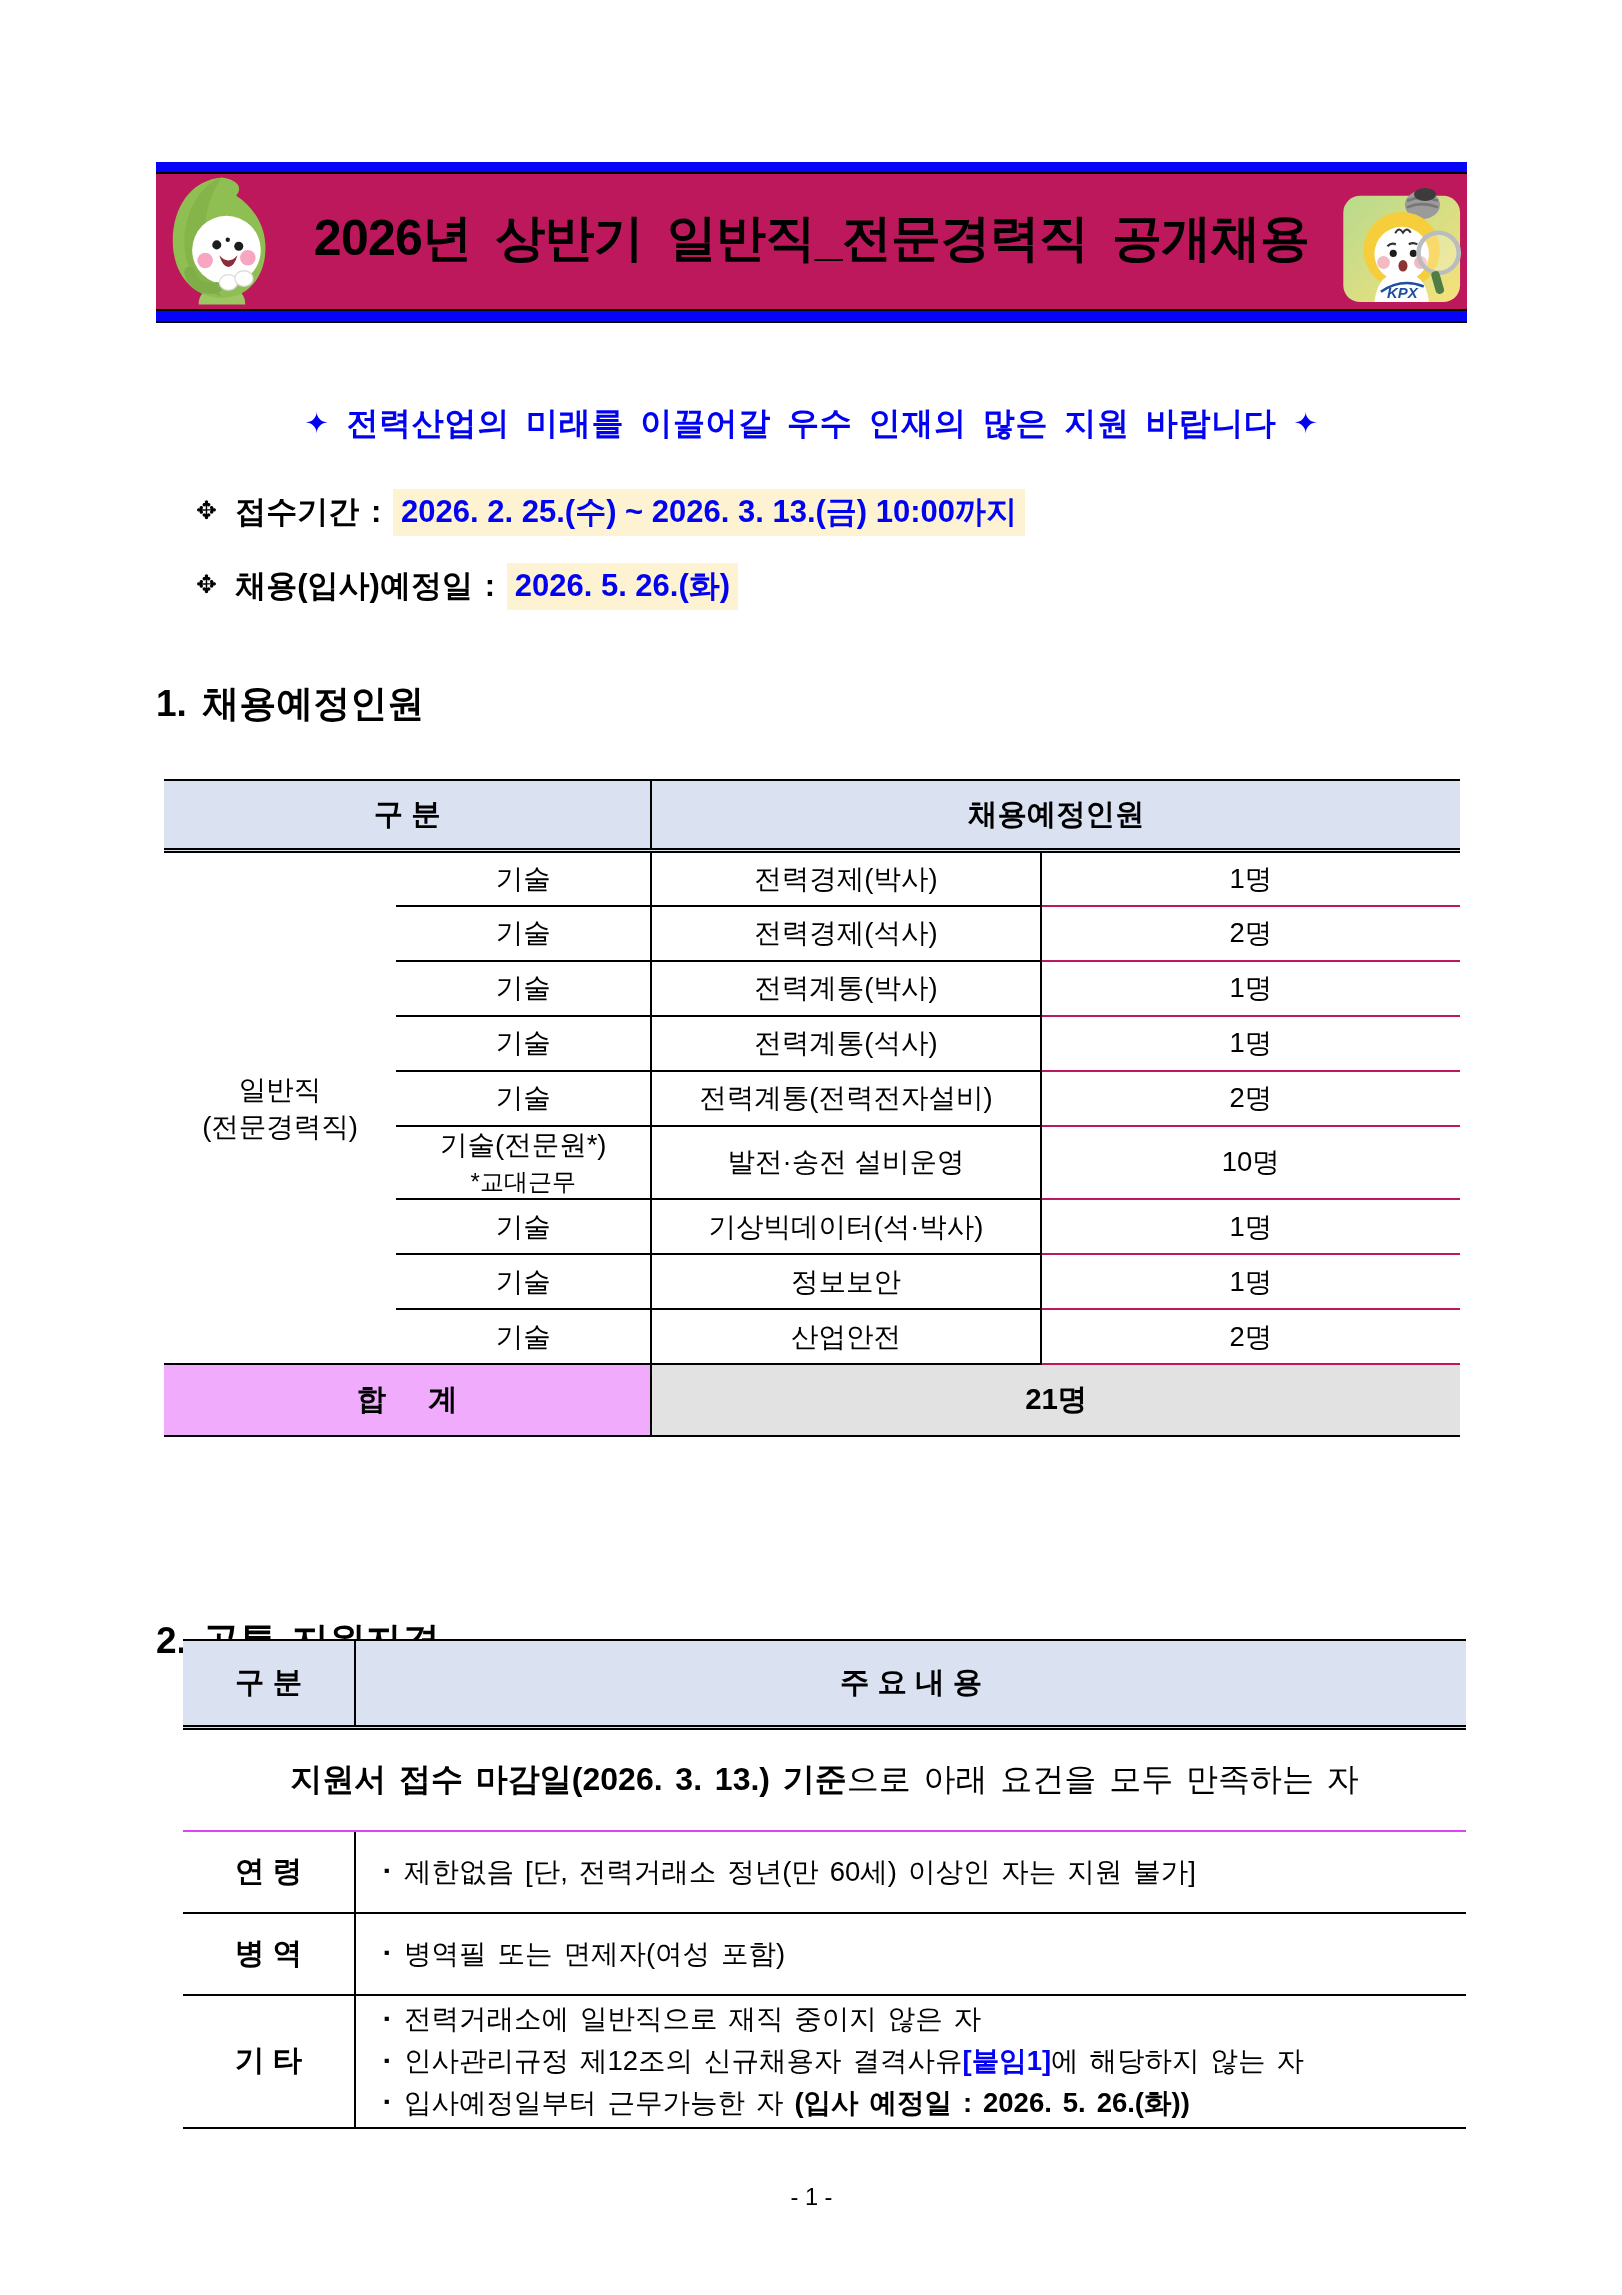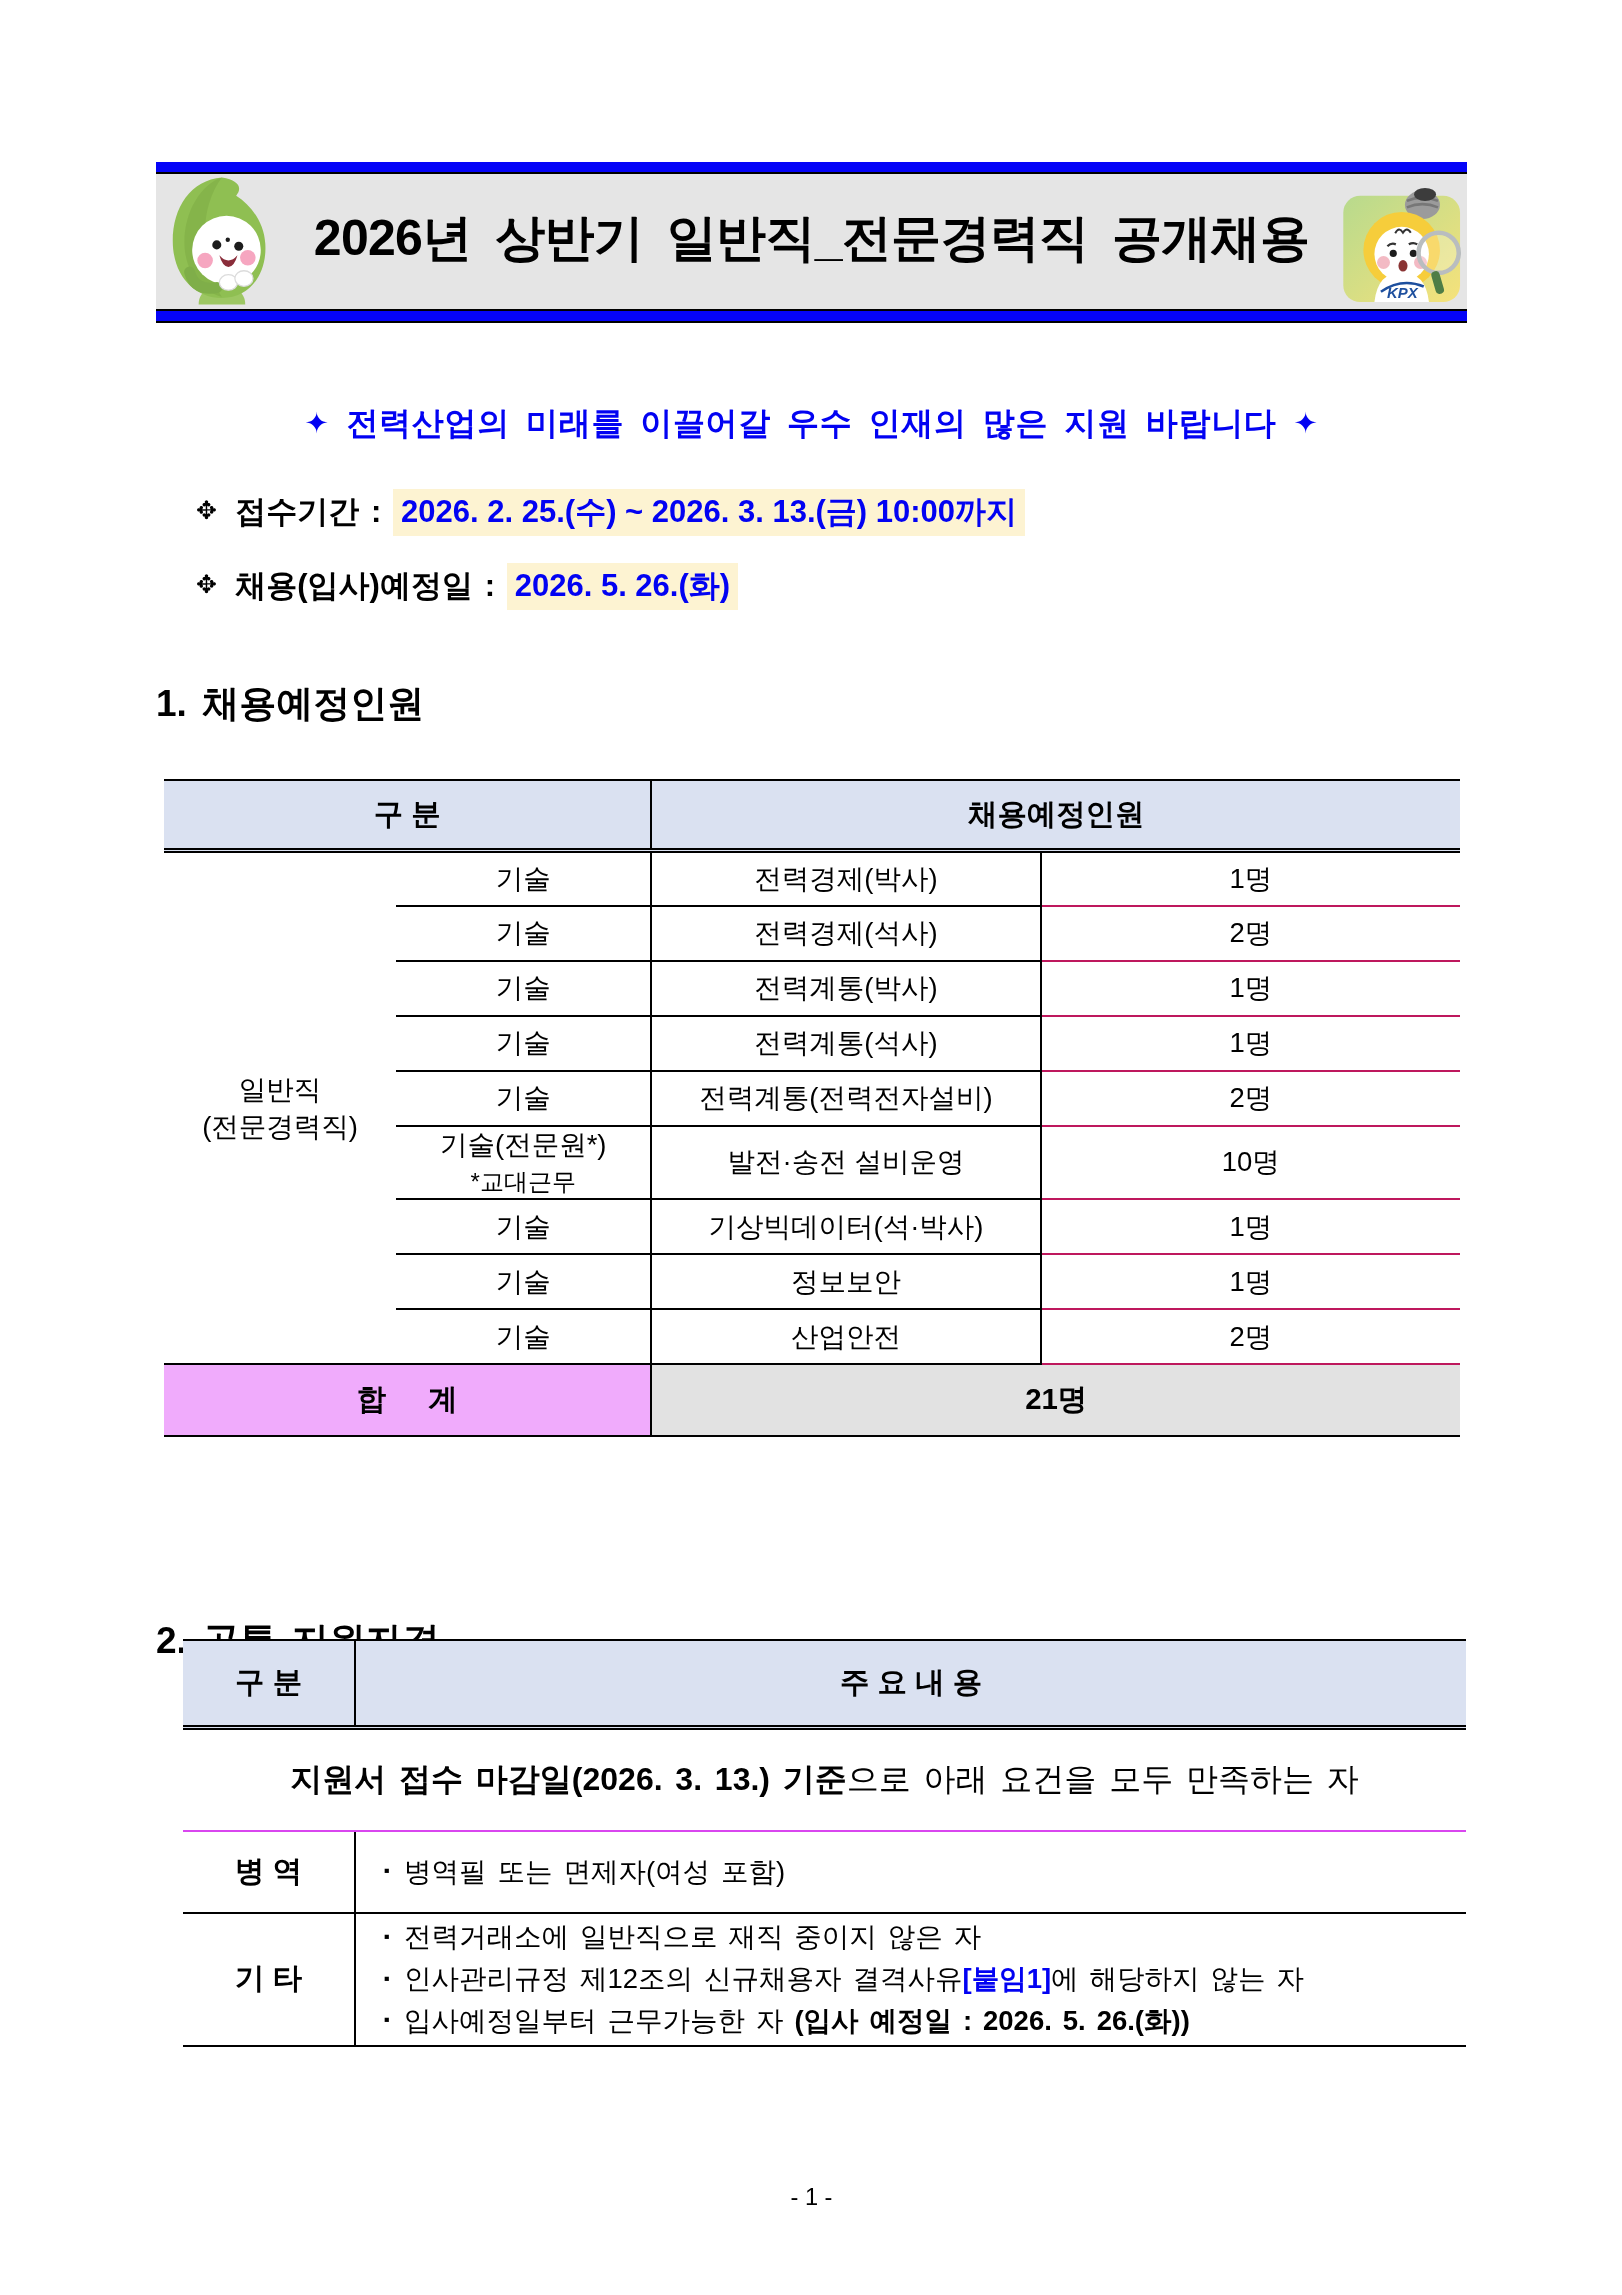--- a/index.html
+++ b/index.html
@@ -7,21 +7,21 @@
     width:1623px;height:2295px;position:relative;
     font-family:"Liberation Sans","DejaVu Sans",sans-serif;
     color:#000;
   }
 
   
   .header-band{position:absolute;left:156px;top:162px;width:1311px;}
   .bar{height:9.8px;background:#0504f8;}
   .bar-top{border-bottom:2.6px solid #000;}
   .bar-bottom{border-top:2.6px solid #000;border-bottom:2.6px solid #000;}
-  .band{position:relative;height:135px;background:#e5e5e5;}
+  .band{position:relative;height:135px;background:#be185d;}
   .band-title{
     position:absolute;left:0;right:0;top:50%;transform:translateY(-54%);
     text-align:center;font-size:50px;font-weight:800;letter-spacing:-0.7px;word-spacing:10.5px;
     white-space:nowrap;
   }
   .mascot-left{position:absolute;left:9.2px;bottom:2.6px;width:110px;height:130px;}
   .mascot-right{position:absolute;right:5.2px;top:11.8px;width:120px;height:118px;}
 
   
   .slogan{
@@ -260,20 +260,28 @@
       <th class="h-cat">구 분</th>
       <th>주 요 내 용</th>
     </tr>
   </thead>
   <tbody>
     <tr class="intro-row">
       <td class="intro" colspan="2">
         <span class="b">지원서 접수 마감일(2026. 3. 13.) 기준</span><span>으로 아래 요건을 모두 만족하는 자</span>
       </td>
     </tr>
+    <tr class="qrow1">
+      <td class="qlabel">연 령</td>
+      <td class="qcontent">
+        <div class="bullet-line">
+          <span class="sq">▪</span><span>제한없음 [단, 전력거래소 정년(만 60세) 이상인 자는 지원 불가]</span>
+        </div>
+      </td>
+    </tr>
     <tr class="qrow2">
       <td class="qlabel">병 역</td>
       <td class="qcontent">
         <div class="bullet-line">
           <span class="sq">▪</span><span>병역필 또는 면제자(여성 포함)</span>
         </div>
       </td>
     </tr>
     <tr class="qrow3">
       <td class="qlabel">기 타</td>

